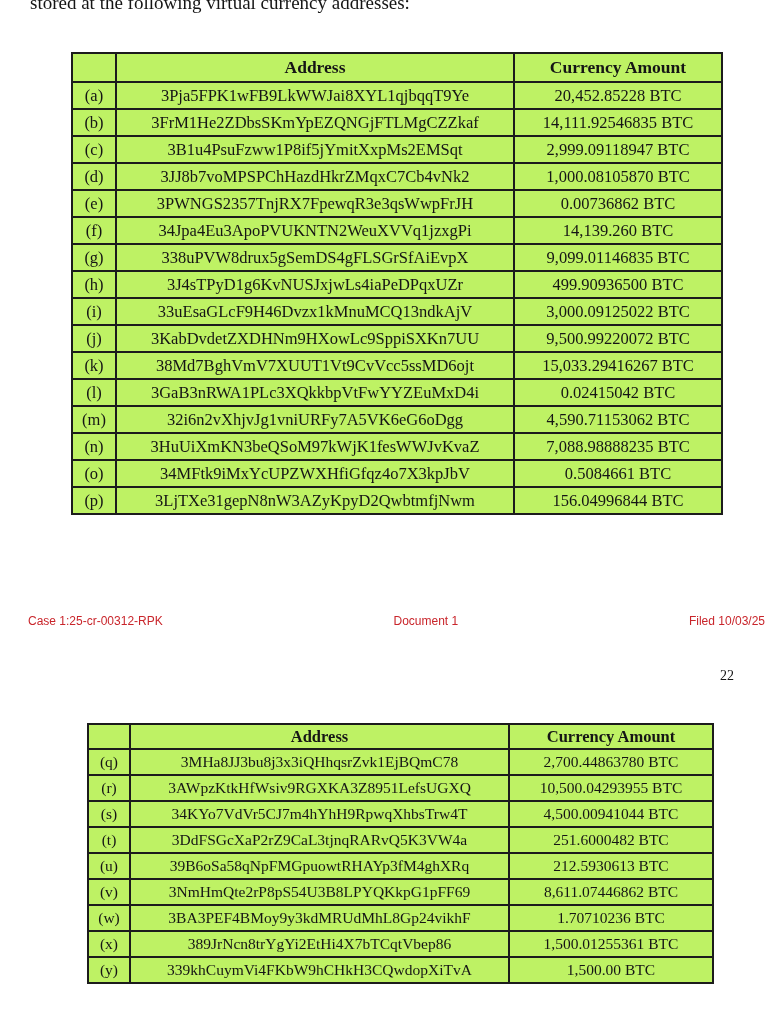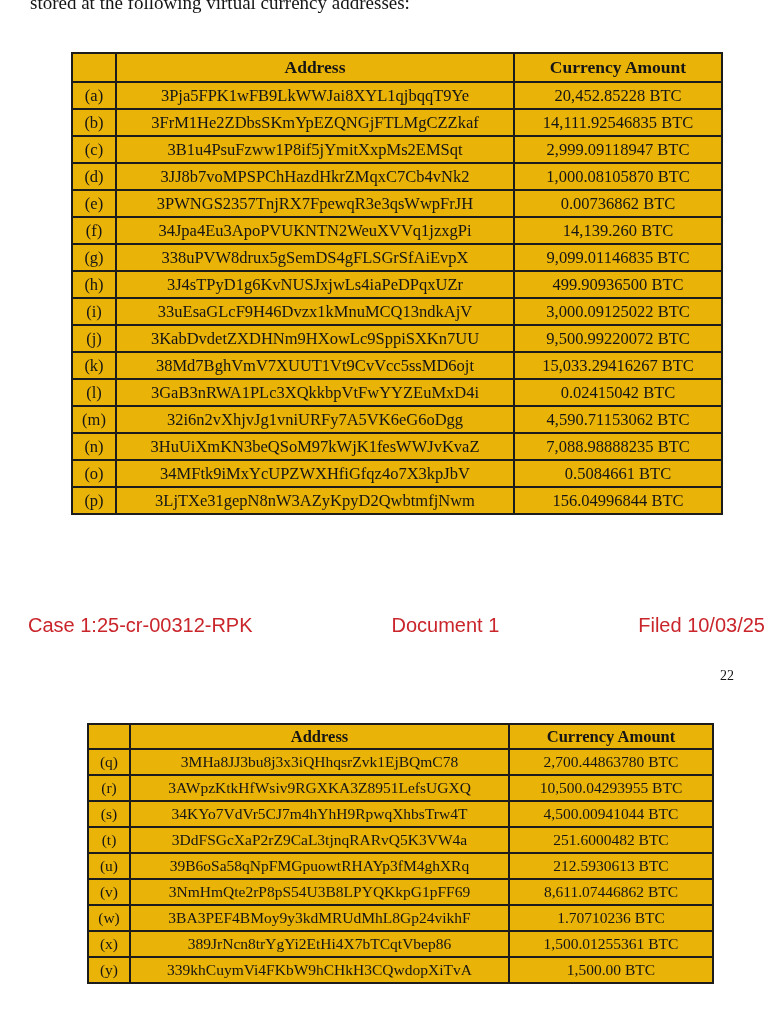--- a/index.html
+++ b/index.html
@@ -17,21 +17,21 @@
     position: absolute;
     left: 30px;
     top: -8px;               
     font-size: 19px;
     white-space: nowrap;
   }
   table.doc-table {
     position: absolute;
     border-collapse: collapse;
     table-layout: fixed;
-    background: #eab308;
+    background: #bef264;
     padding-left: 40px;
   }
   table.doc-table th, table.doc-table td {
     border: 2px solid #1c1c1c;
     text-align: center;
     vertical-align: middle;
     padding: 0 2px;
     white-space: nowrap;
     overflow: hidden;
   }
@@ -40,21 +40,21 @@
   #table1 td { height: 25px; font-size: 16.5px; }
   #table2 { left: 87px; top: 723px; width: 625px; }
   #table2 th { height: 23px; font-size: 16.5px; }
   #table2 td { height: 24px; font-size: 15.5px; }
   .stamp {
     position: absolute;
     left: 28px; top: 614px; width: 737px;
     display: flex;
     justify-content: space-between;
     font-family: "Liberation Sans", sans-serif;
-    font-size: 20px;
+    font-size: 12px;
     white-space: nowrap;
   }
   .pagenum {
     position: absolute;
     left: 720px; top: 668px;
     font-size: 14px;
   }
 </style>
 </head>
 <body>

